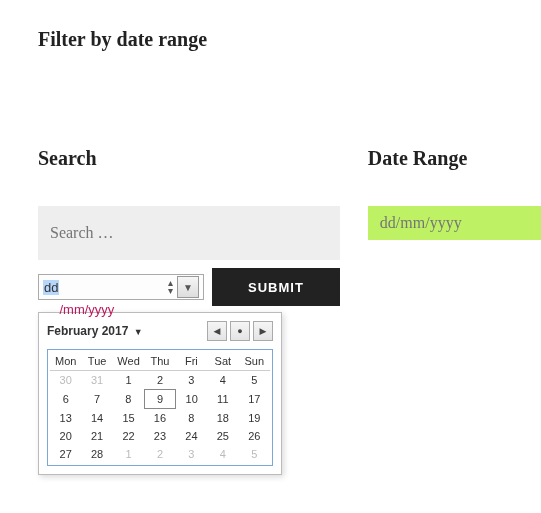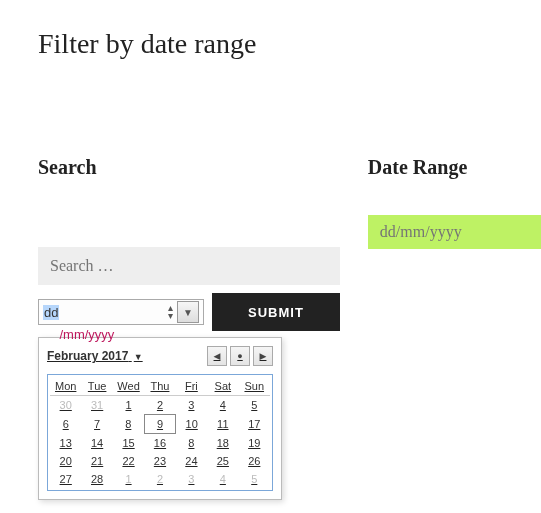--- a/index.html
+++ b/index.html
@@ -4,47 +4,46 @@
 <style>
   * { box-sizing: border-box; margin: 0; padding: 0; }
   body {
     font-family: Georgia, 'Times New Roman', serif;
     color: #222;
     padding: 28px 38px;
     width: 541px;
     background: #fff;
   }
   h1 {
-    font-size: 28px;
-    font-weight: normal;
+    font-size: 20px;
+    font-weight: bold;
     margin-bottom: 80px;
   }
   .columns {
     display: flex;
     gap: 28px;
   }
   .col-left { flex: 0 0 230px; }
   .col-right { flex: 1; }
   h2 {
     font-size: 20px;
     font-weight: bold;
     margin-bottom: 36px;
     margin-top: 16px;
   }
   .search-input {
     width: 100%;
-    height: 38px;
+    height: 54px;
     background: #eee;
     border: none;
     padding: 16px 12px;
     font-family: Georgia, serif;
     font-size: 16px;
     color: #777;
     margin-bottom: 8px;
-    margin-top: 32px;
   }
   .date-range-input {
     width: 190px;
     height: 34px;
     background: #bef264;
     border: none;
     padding: 0 12px;
     font-family: Georgia, serif;
     font-size: 16px;
     color: #666;
@@ -107,21 +106,20 @@
   }
   .datepicker {
     margin-top: 6px;
     width: 244px;
     border: 1px solid #bbb;
     background: #fff;
     box-shadow: 2px 2px 6px rgba(0,0,0,0.15);
     font-family: Arial, sans-serif;
     font-size: 12px;
     padding: 8px;
-    text-decoration: underline;
   }
   .dp-header {
     display: flex;
     align-items: center;
     margin-bottom: 8px;
   }
   .dp-month {
     font-weight: bold;
     color: #333;
   }

